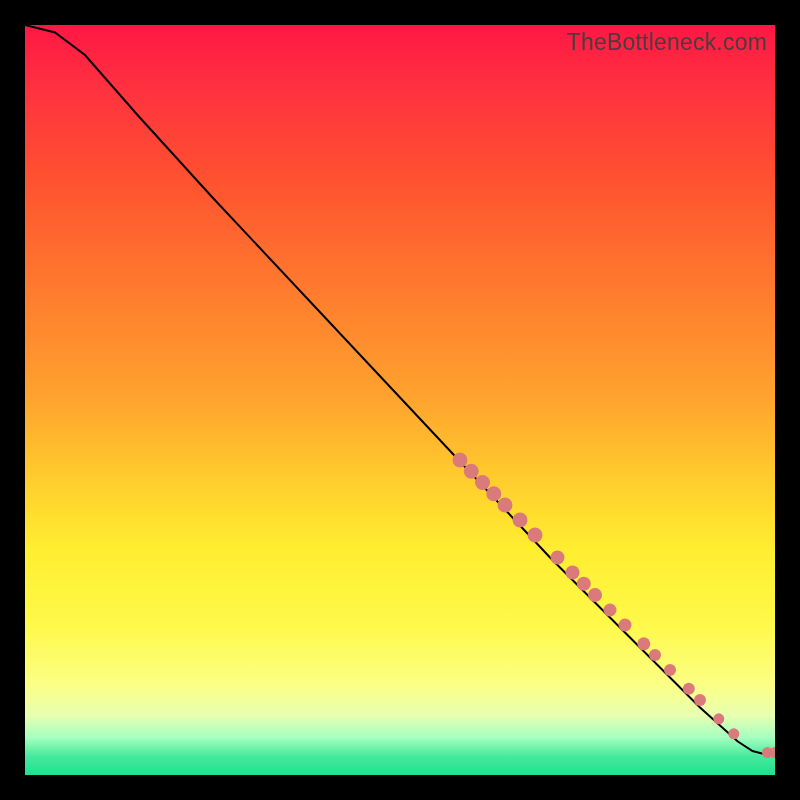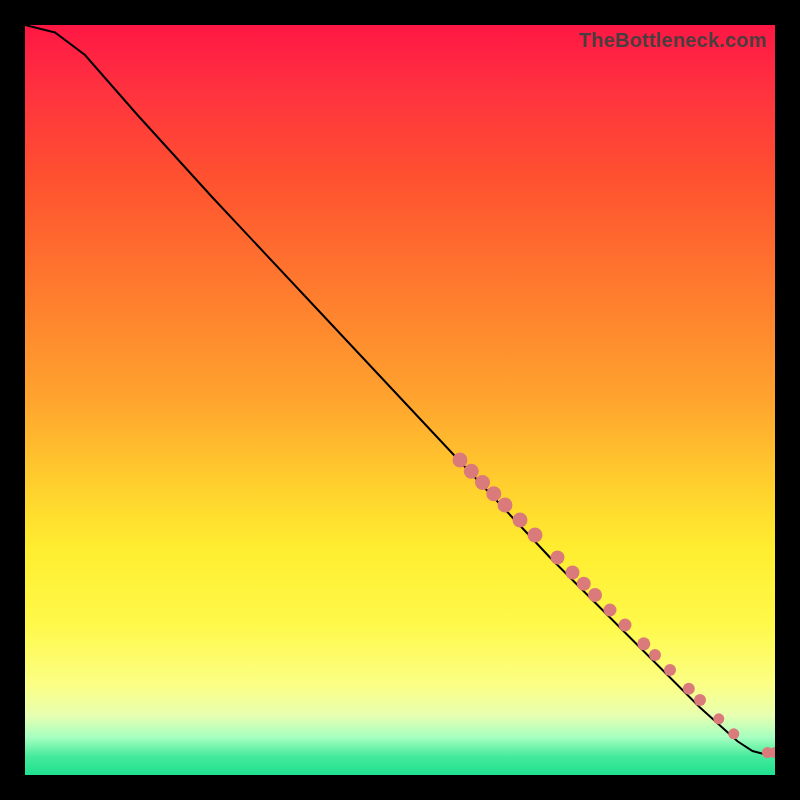--- a/index.html
+++ b/index.html
@@ -38,22 +38,22 @@
       #46ea9c 97.5%,
       #1fe090 100%
     );
   }
   .watermark {
     position: absolute;
     top: 4px;
     right: 8px;
     color: #3f3f3f;
     opacity: 0.95;
-    font-size: 20px;
-    font-weight: 700;
+    font-size: 23px;
+    font-weight: 400;
     letter-spacing: 0.2px;
     user-select: none;
     margin-left: 22px;
   }
   svg.curve {
     position: absolute;
     inset: 0;
     width: 750px;
     height: 750px;
   }

